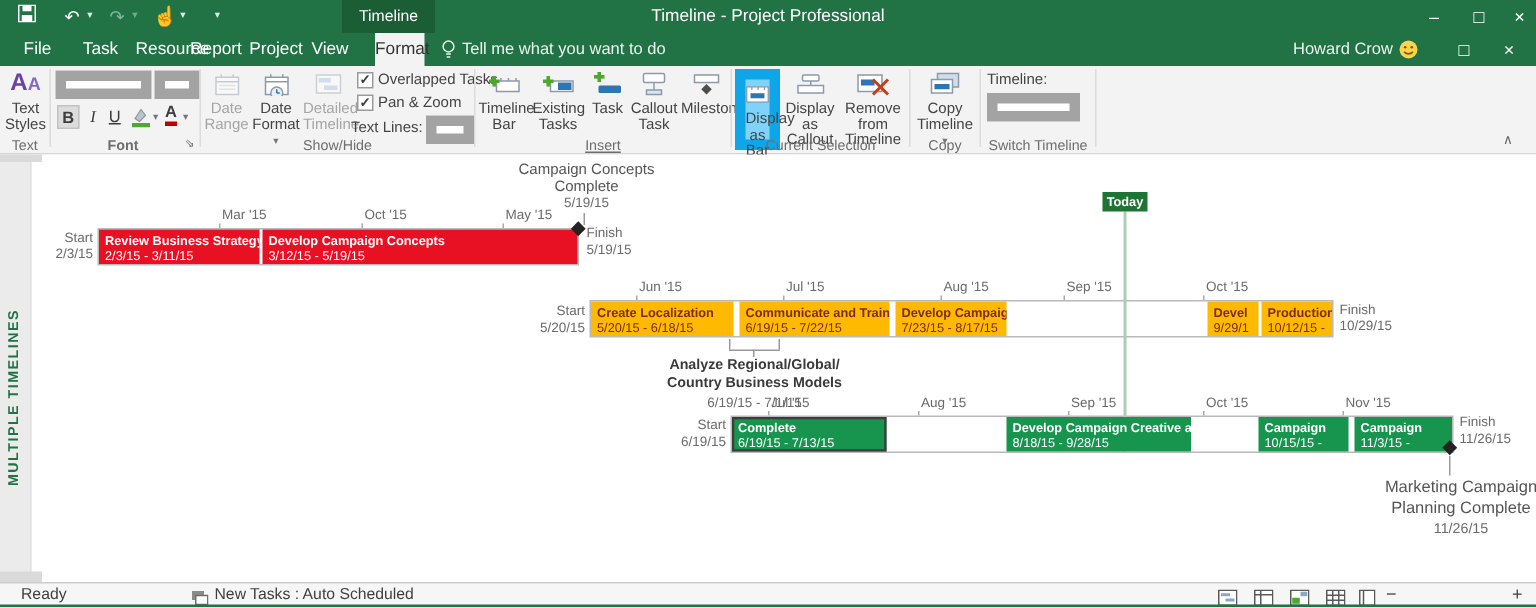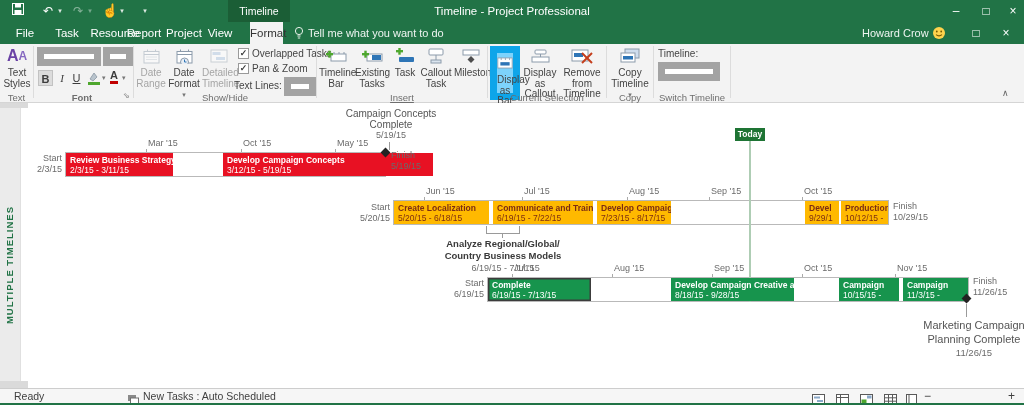--- a/index.html
+++ b/index.html
@@ -333,21 +333,21 @@
   <span class="mon" style="left:335px;top:138px;">May '15</span>
   <div class="sfl" style="left:18px;top:153px;width:44px;text-align:right;">
     <span style="display:block;">Start</span>
     <span style="display:block;">2/3/15</span>
   </div>
   <div class="tlrow" style="left:65px;top:152px;width:321px;">
     <div class="seg red" style="left:0;width:107px;">
       <span class="nm">Review Business Strategy</span>
       <span class="dt">2/3/15 - 3/11/15</span>
     </div>
-    <div class="seg red" style="left:109px;width:210px;margin-left:48px;">
+    <div class="seg red" style="left:109px;width:210px;">
       <span class="nm">Develop Campaign Concepts</span>
       <span class="dt">3/12/15 - 5/19/15</span>
     </div>
   </div>
   <div class="sfl" style="left:391px;top:150px;">
     <span style="display:block;">Finish</span>
     <span style="display:block;">5/19/15</span>
   </div>
   <div class="dia" style="left:382px;top:149px;"></div>
   <div class="callout" style="left:330px;top:108px;width:122px;font-size:10px;line-height:11px;">

